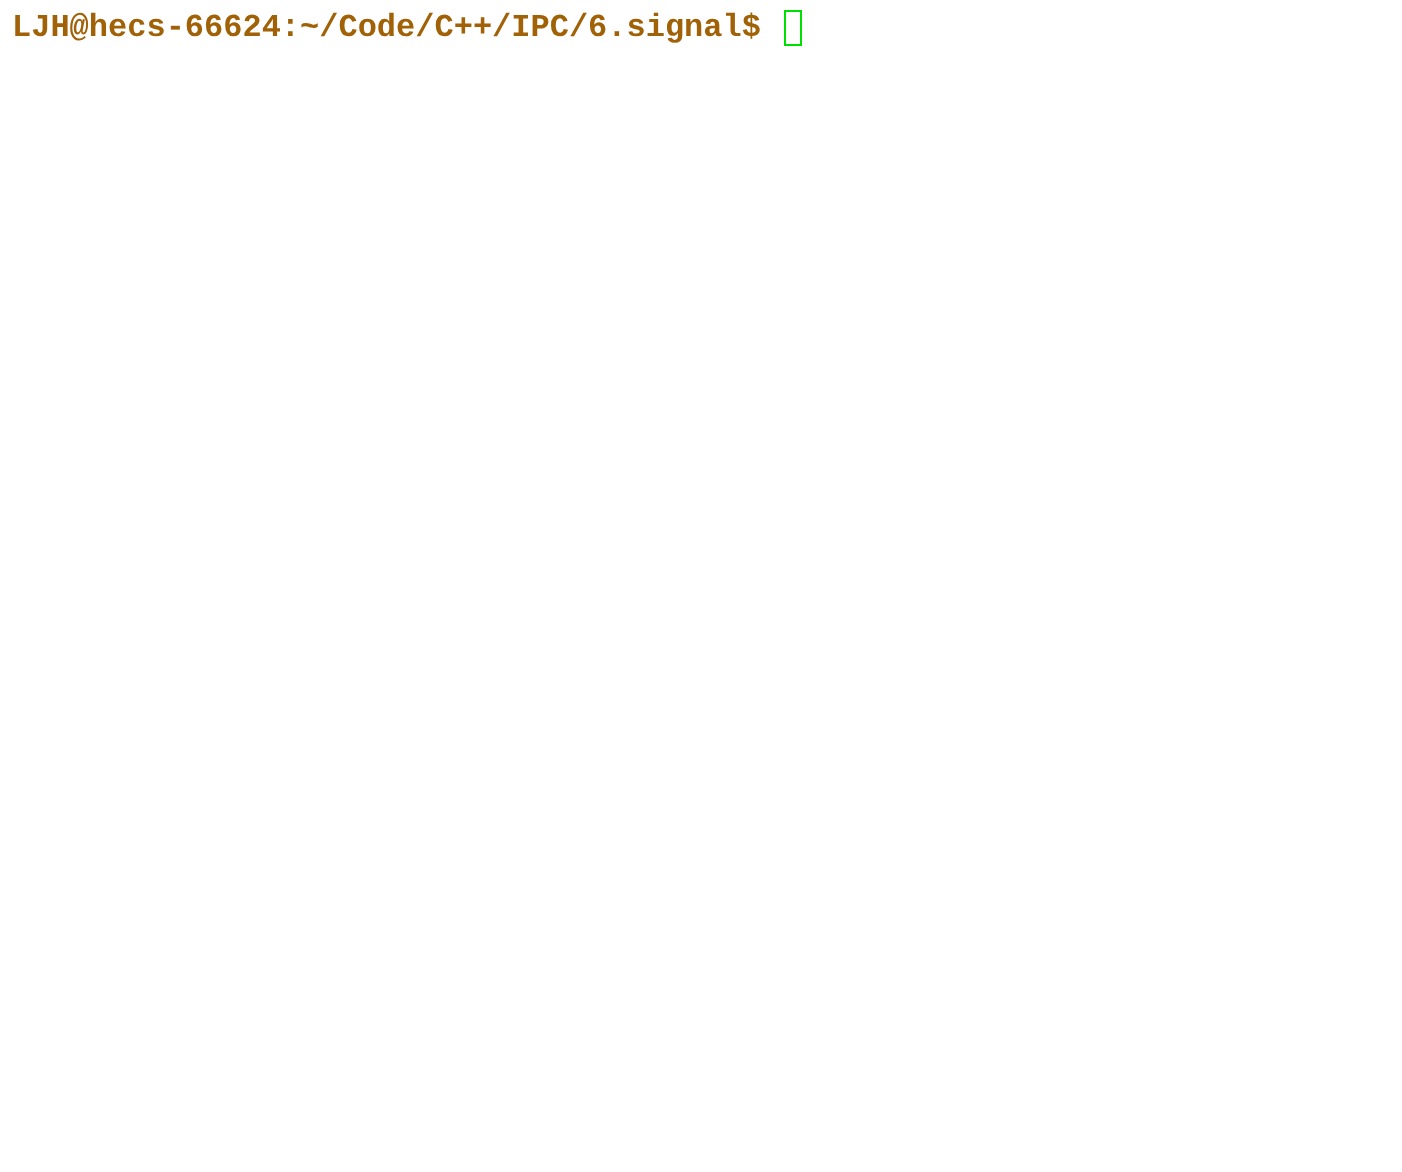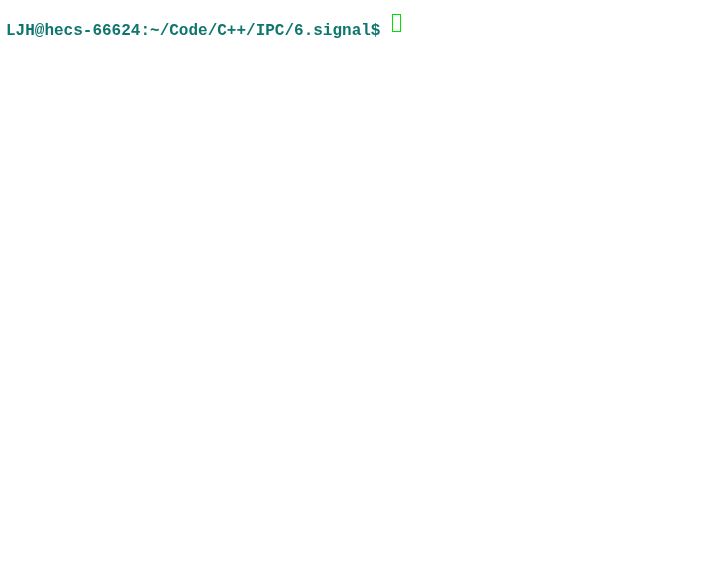--- a/index.html
+++ b/index.html
@@ -16,23 +16,22 @@
       font-weight: bold;
       padding: 4px 6px;
       overflow: hidden;
     }
     .terminal-line {
       display: flex;
       align-items: center;
       line-height: 20px;
     }
     .prompt {
-      color: #0f766e;
+      color: #a16207;
       white-space: pre;
-      margin-top: 17px;
     }
     .cursor-block {
       display: inline-block;
       width: 9px;
       height: 18px;
       border: 1.5px solid #00e000;
       margin-left: 2px;
       box-sizing: border-box;
     }
   </style>

